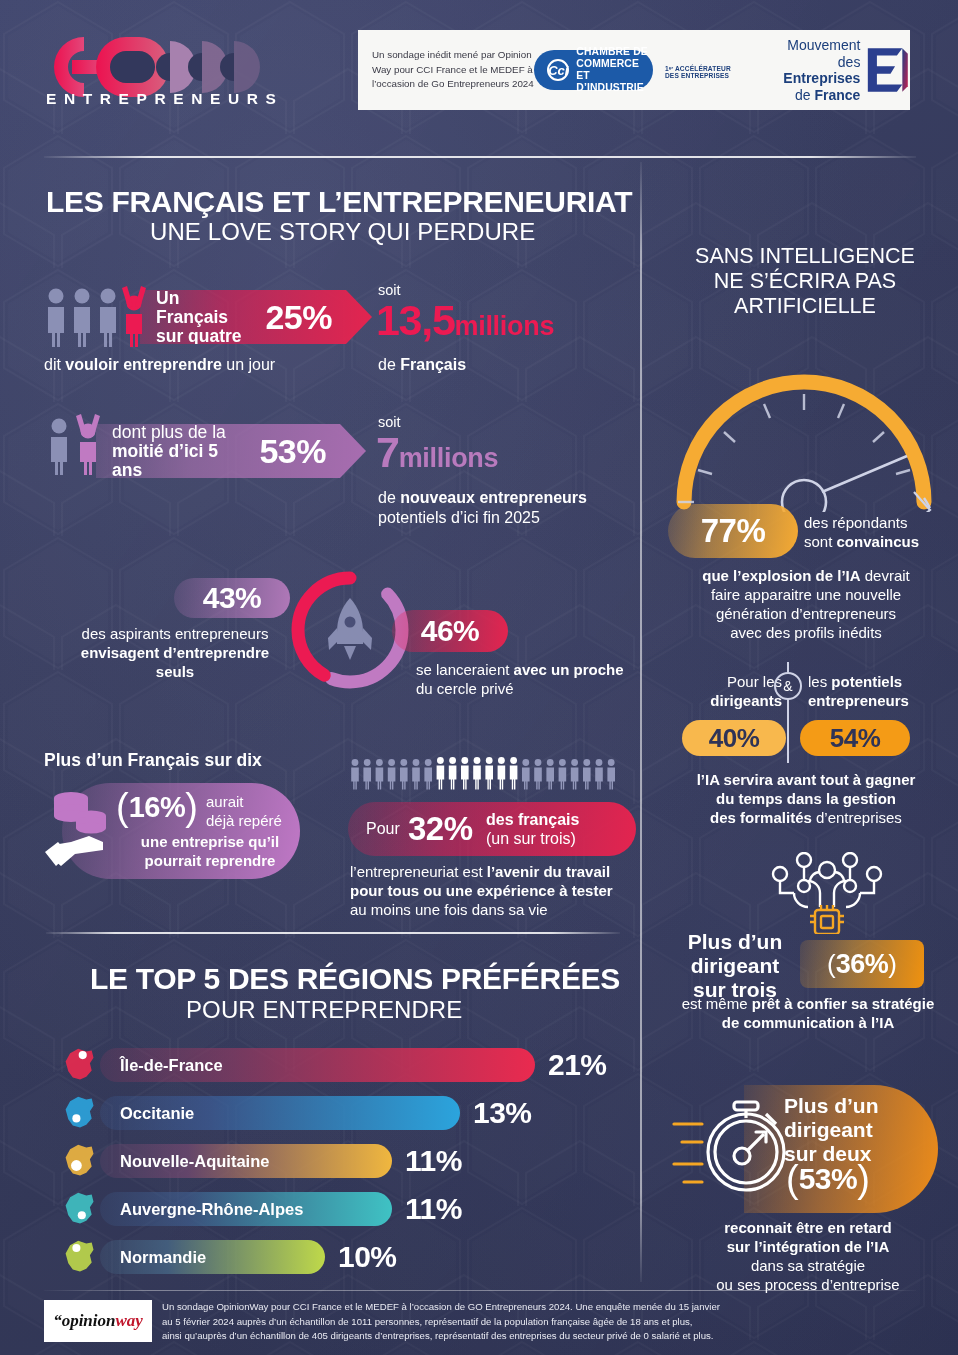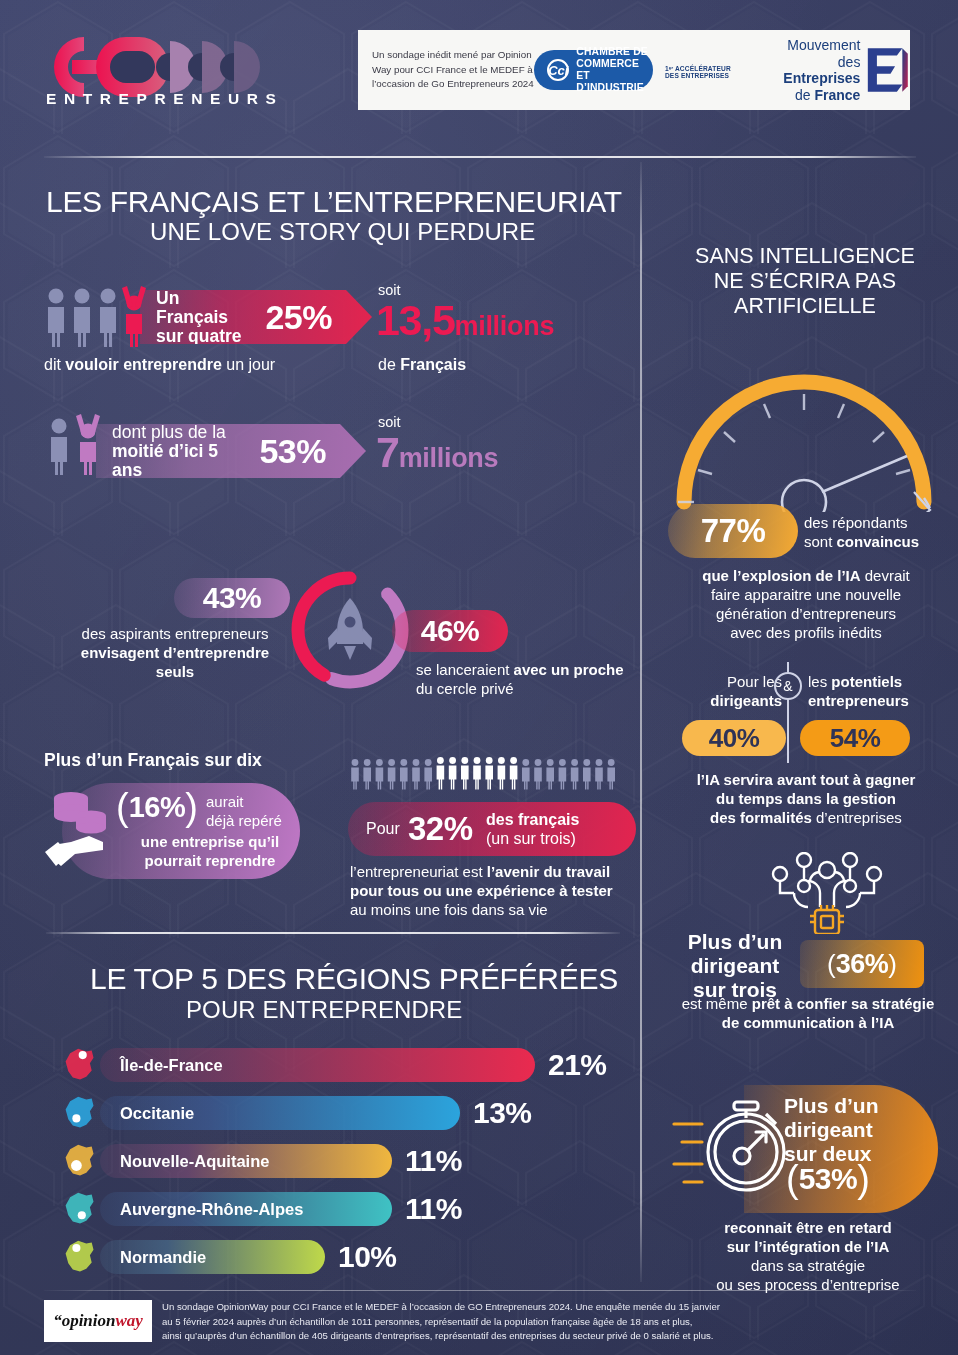--- a/index.html
+++ b/index.html
@@ -67,21 +67,21 @@
   .rule {
     position: absolute; height: 2px;
     background: linear-gradient(90deg, rgba(255,255,255,.05), rgba(255,255,255,.85) 12%, rgba(255,255,255,.85) 88%, rgba(255,255,255,.05));
   }
   .vrule {
     position: absolute; width: 2px; left: 640px; top: 162px; height: 1120px;
     background: linear-gradient(180deg, rgba(255,255,255,.05), rgba(255,255,255,.55) 8%, rgba(255,255,255,.55) 92%, rgba(255,255,255,.05));
   }
 
   
-  .h1 { font-size: 30px; font-weight: 400; letter-spacing: -.3px; line-height: 34px; }
+  .h1 { font-size: 30px; font-weight: 700; letter-spacing: -.3px; line-height: 34px; }
   .h2 { font-size: 24px; font-weight: 400; letter-spacing: .1px; line-height: 28px; }
   .r-h1 { font-size: 27px; font-weight: 700; line-height: 30px; text-align: center; }
   .r-h2 { font-size: 21.5px; font-weight: 400; line-height: 25px; text-align: center; }
 
   .abs { position: absolute; }
 
   
   .t { font-size: 16px; line-height: 20px; font-weight: 400; }
   .t b { font-weight: 700; }
   .t15 { font-size: 15px; line-height: 19px; }
@@ -279,20 +279,24 @@
         <div>moitié d’ici 5 ans</div>
       </div>
       <div class="chev-pct">53%</div>
     </div>
   </div>
 
   <div class="abs soit" style="left:378px; top:414px;">soit</div>
   <div class="abs bignum" style="left:376px; top:428px; color:#b87abd; white-space:nowrap;">
     <span>7</span><span class="unit">millions</span>
   </div>
+  <div class="abs t" style="left:378px; top:488px; width:280px;">
+    <div><span>de </span><b>nouveaux entrepreneurs</b></div>
+    <div>potentiels d’ici fin 2025</div>
+  </div>
 
   <svg class="abs" style="left:282px; top:562px;" width="136" height="136" viewBox="0 0 136 136">
     <circle cx="68" cy="68" r="52" fill="none" stroke="#c07ac2" stroke-width="13" stroke-dasharray="140 327" stroke-dashoffset="-42" stroke-linecap="round" transform="rotate(-90 68 68)"></circle>
     <circle cx="68" cy="68" r="52" fill="none" stroke="#ec1a52" stroke-width="13" stroke-dasharray="150 327" stroke-dashoffset="-190" stroke-linecap="round" transform="rotate(-90 68 68)"></circle>
     <g fill="#8b90b5" opacity=".95">
       <path d="M68 36c9 10 13 22 13 34l0 12-26 0 0-12c0-12 4-24 13-34z"></path>
       <circle cx="68" cy="60" r="5.5" fill="#4b5078"></circle>
       <path d="M55 66l-9 10 1 12 8-8z"></path>
       <path d="M81 66l9 10-1 12-8-8z"></path>
       <path d="M62 84h12l-6 14z"></path>

